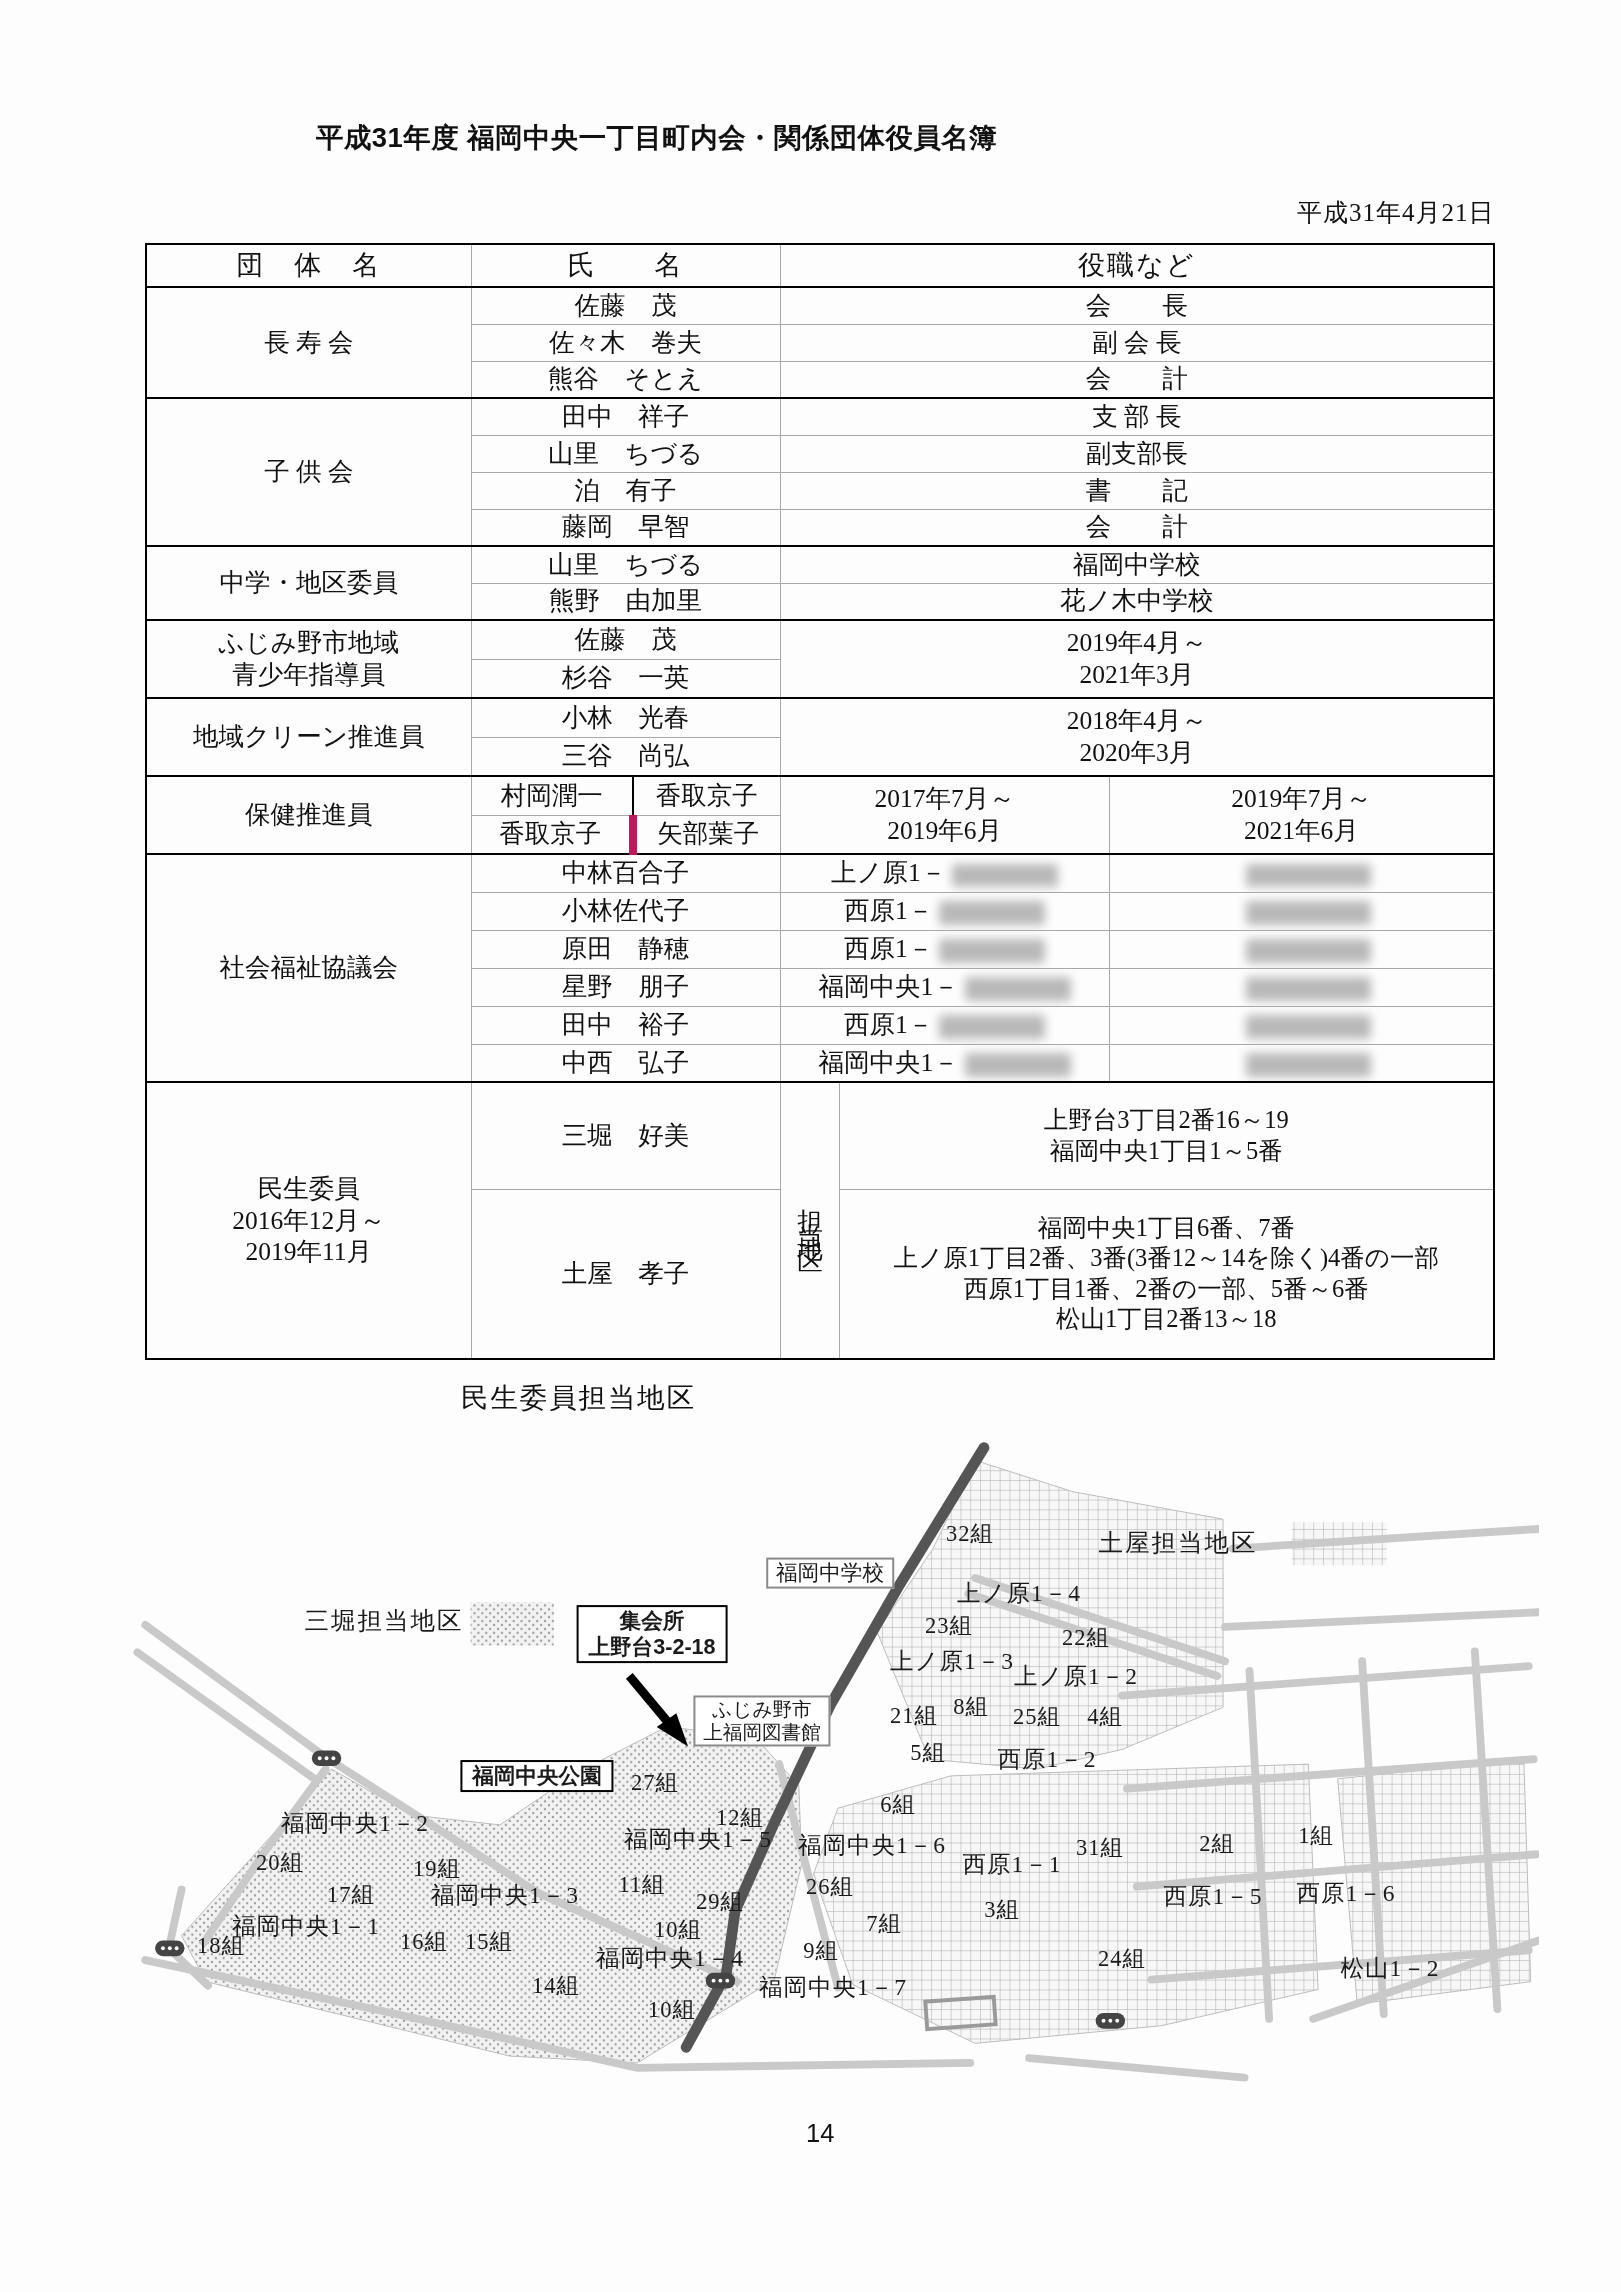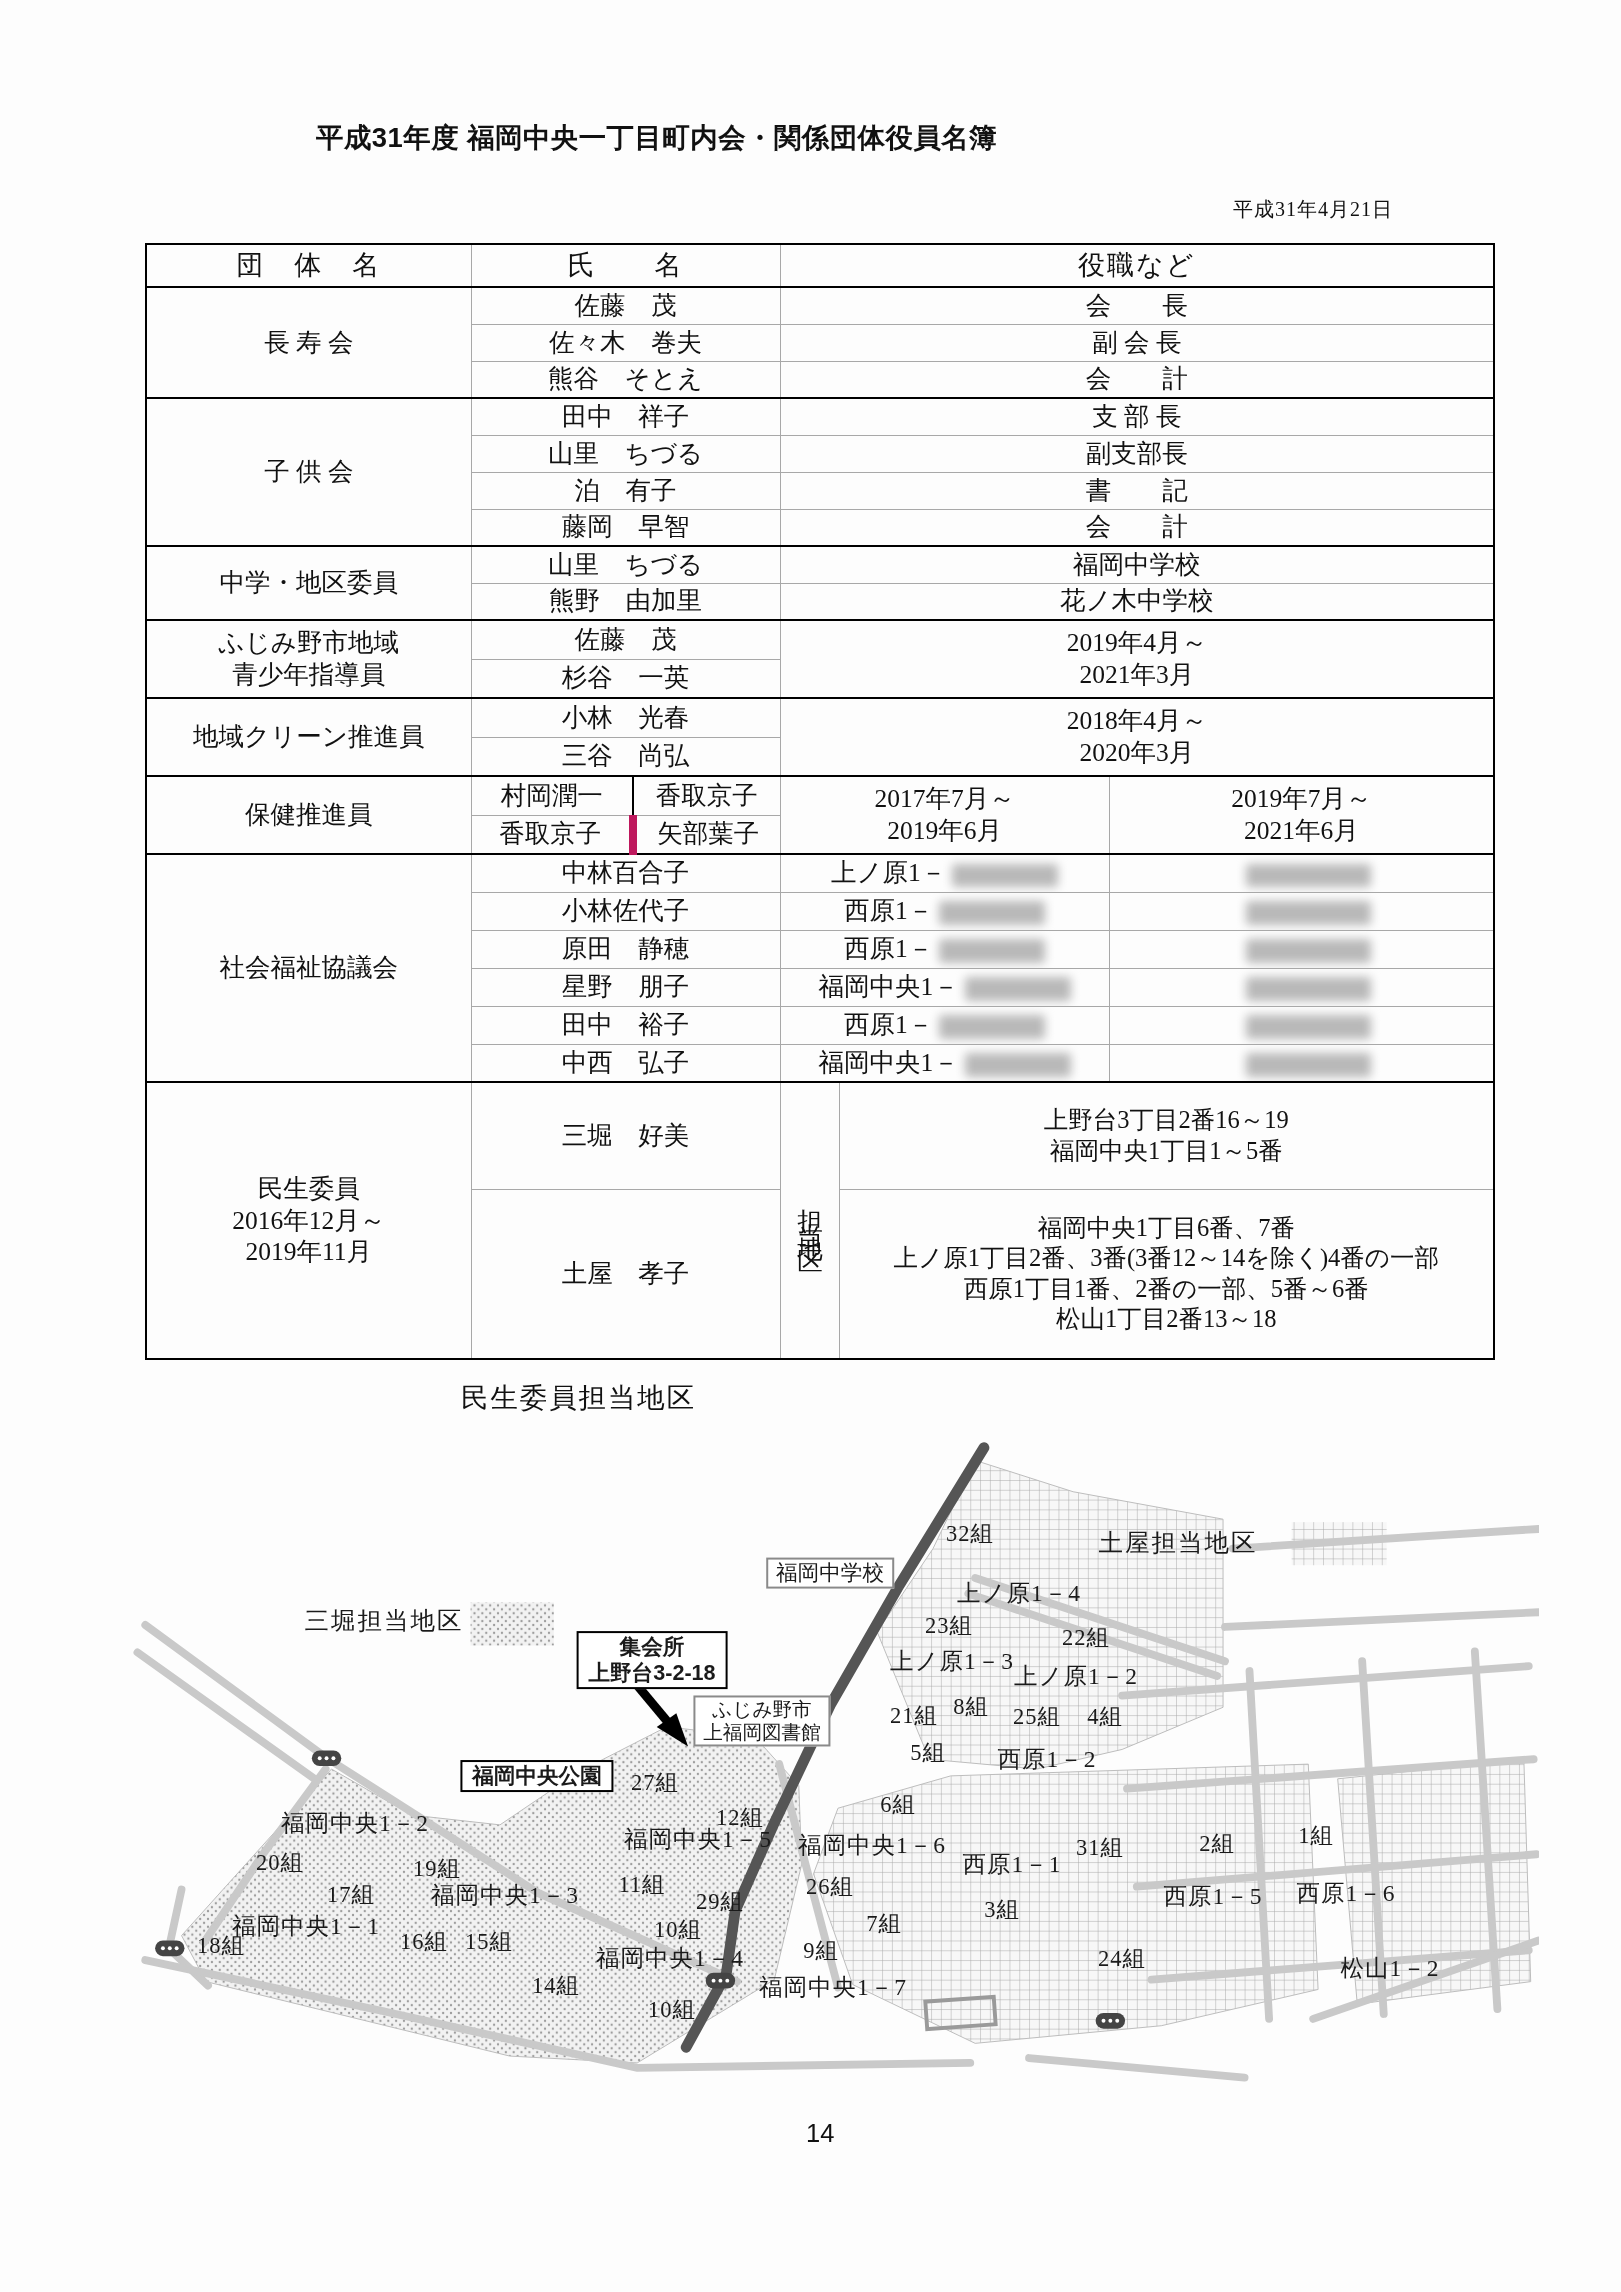--- a/index.html
+++ b/index.html
@@ -1,20 +1,20 @@
 <!DOCTYPE html>
 <html><head>
 <meta charset="utf-8">
 <style>
   html,body{margin:0;padding:0;background:#9a9a9a;}
   .page{position:relative;width:1621px;height:2293px;background:#fdfdfd;margin:0 auto;
         font-family:"Liberation Serif","DejaVu Serif",serif;color:#111;overflow:hidden;}
   .title{position:absolute;left:316px;top:120px;font-family:"Liberation Sans","DejaVu Sans",sans-serif;
          font-weight:bold;font-size:27.4px;letter-spacing:0.5px;}
-  .docdate{position:absolute;left:1233px;top:196px;font-size:20px;letter-spacing:1px;}
+  .docdate{position:absolute;left:1297px;top:196px;font-size:25px;letter-spacing:1px;}
   .pagenum{position:absolute;left:806px;top:2119px;font-family:"Liberation Sans","DejaVu Sans",sans-serif;font-size:25.5px;}
   .map-caption{position:absolute;left:461px;top:1380px;font-size:27.4px;letter-spacing:2px;}
 
   
   table.roster{position:absolute;left:145px;top:243px;width:1348px;border-collapse:collapse;
                table-layout:fixed;font-size:25.5px;border:2.9px solid #000;}
   table.roster td{border:1px solid #a8a8a8;padding:0 2px;text-align:center;vertical-align:middle;
                   overflow:hidden;line-height:1.25;}
   tr.h44{height:43px}tr.h38{height:37px}tr.h40{height:39px}tr.h39{height:38px}tr.h109{height:107px}tr.h173{height:170px}
   tr.sec>td{border-top:2.9px solid #000;}
@@ -280,21 +280,21 @@
     <div class="map-labels">
         <div class="maplabel kumi" style="left: 882px; top: 102px;">32組</div>
         <div class="maplabel legend" style="left: 1090px; top: 111px;">土屋担当地区</div>
         <div class="maplabel box-light" style="left: 742px; top: 142px;">福岡中学校</div>
         <div class="maplabel area" style="left: 931px; top: 162px;">上ノ原1－4</div>
         <div class="maplabel kumi" style="left: 861px; top: 194px;">23組</div>
         <div class="maplabel kumi" style="left: 998px; top: 206px;">22組</div>
         <div class="maplabel area" style="left: 864px; top: 230px;">上ノ原1－3</div>
         <div class="maplabel area" style="left: 988px; top: 245px;">上ノ原1－2</div>
         <div class="maplabel legend" style="left: 296px; top: 189px;">三堀担当地区</div>
-        <div class="maplabel box-dark" style="left: 564px; top: 229px;">集会所
+        <div class="maplabel box-dark" style="left: 564px; top: 203px;">集会所
 上野台3-2-18</div>
         <div class="maplabel kumi" style="left: 826px; top: 284px;">21組</div>
         <div class="maplabel kumi" style="left: 883px; top: 275px;">8組</div>
         <div class="maplabel kumi" style="left: 949px; top: 285px;">25組</div>
         <div class="maplabel kumi" style="left: 1017px; top: 285px;">4組</div>
         <div class="maplabel box-light small" style="left: 674px; top: 290px;">ふじみ野市
 上福岡図書館</div>
         <div class="maplabel kumi" style="left: 840px; top: 321px;">5組</div>
         <div class="maplabel area" style="left: 959px; top: 328px;">西原1－2</div>
         <div class="maplabel kumi" style="left: 567px; top: 351px;">27組</div>

